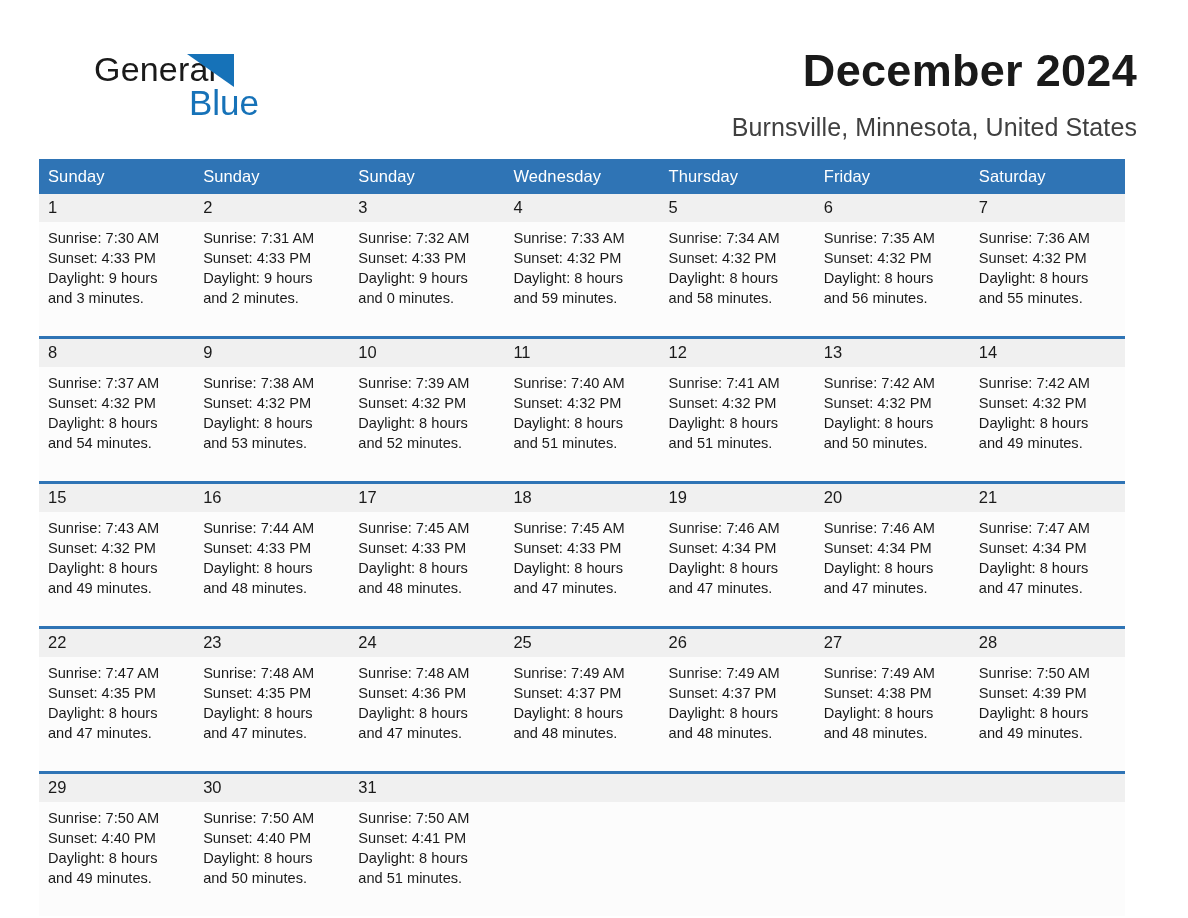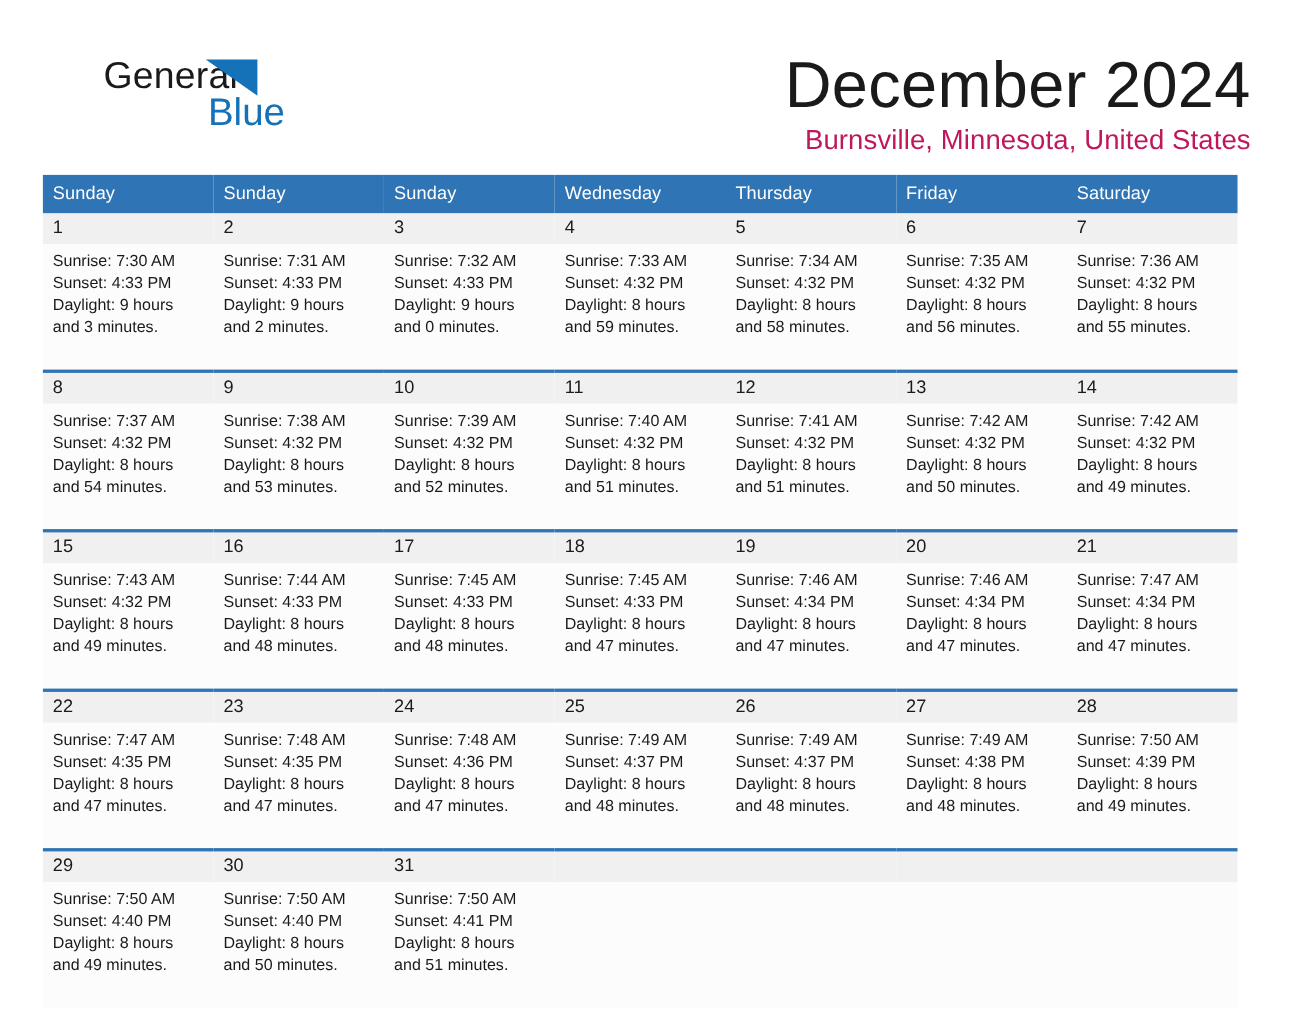--- a/index.html
+++ b/index.html
@@ -73,34 +73,34 @@
     font-family: "Liberation Sans", sans-serif;
   }
 
   .title-block {
     position: absolute;
     right: 51px;
     top: 47px;
     text-align: right;
   }
   .month-title {
-    font-size: 59px;
-    font-weight: normal;
+    font-size: 45px;
+    font-weight: bold;
     color: #1a1a1a;
     line-height: 1.05;
     margin: 0;
     letter-spacing: 0.3px;
   }
 
   .location {
     position: absolute;
     right: 51px;
     top: 113px;
     font-size: 25px;
-    color: #be185d;
+    color: #404040;
     letter-spacing: 0.1px;
     text-align: right;
   }
 
   
   .calendar {
     position: absolute;
     left: 39px;
     top: 159px;
     width: 1086px;

